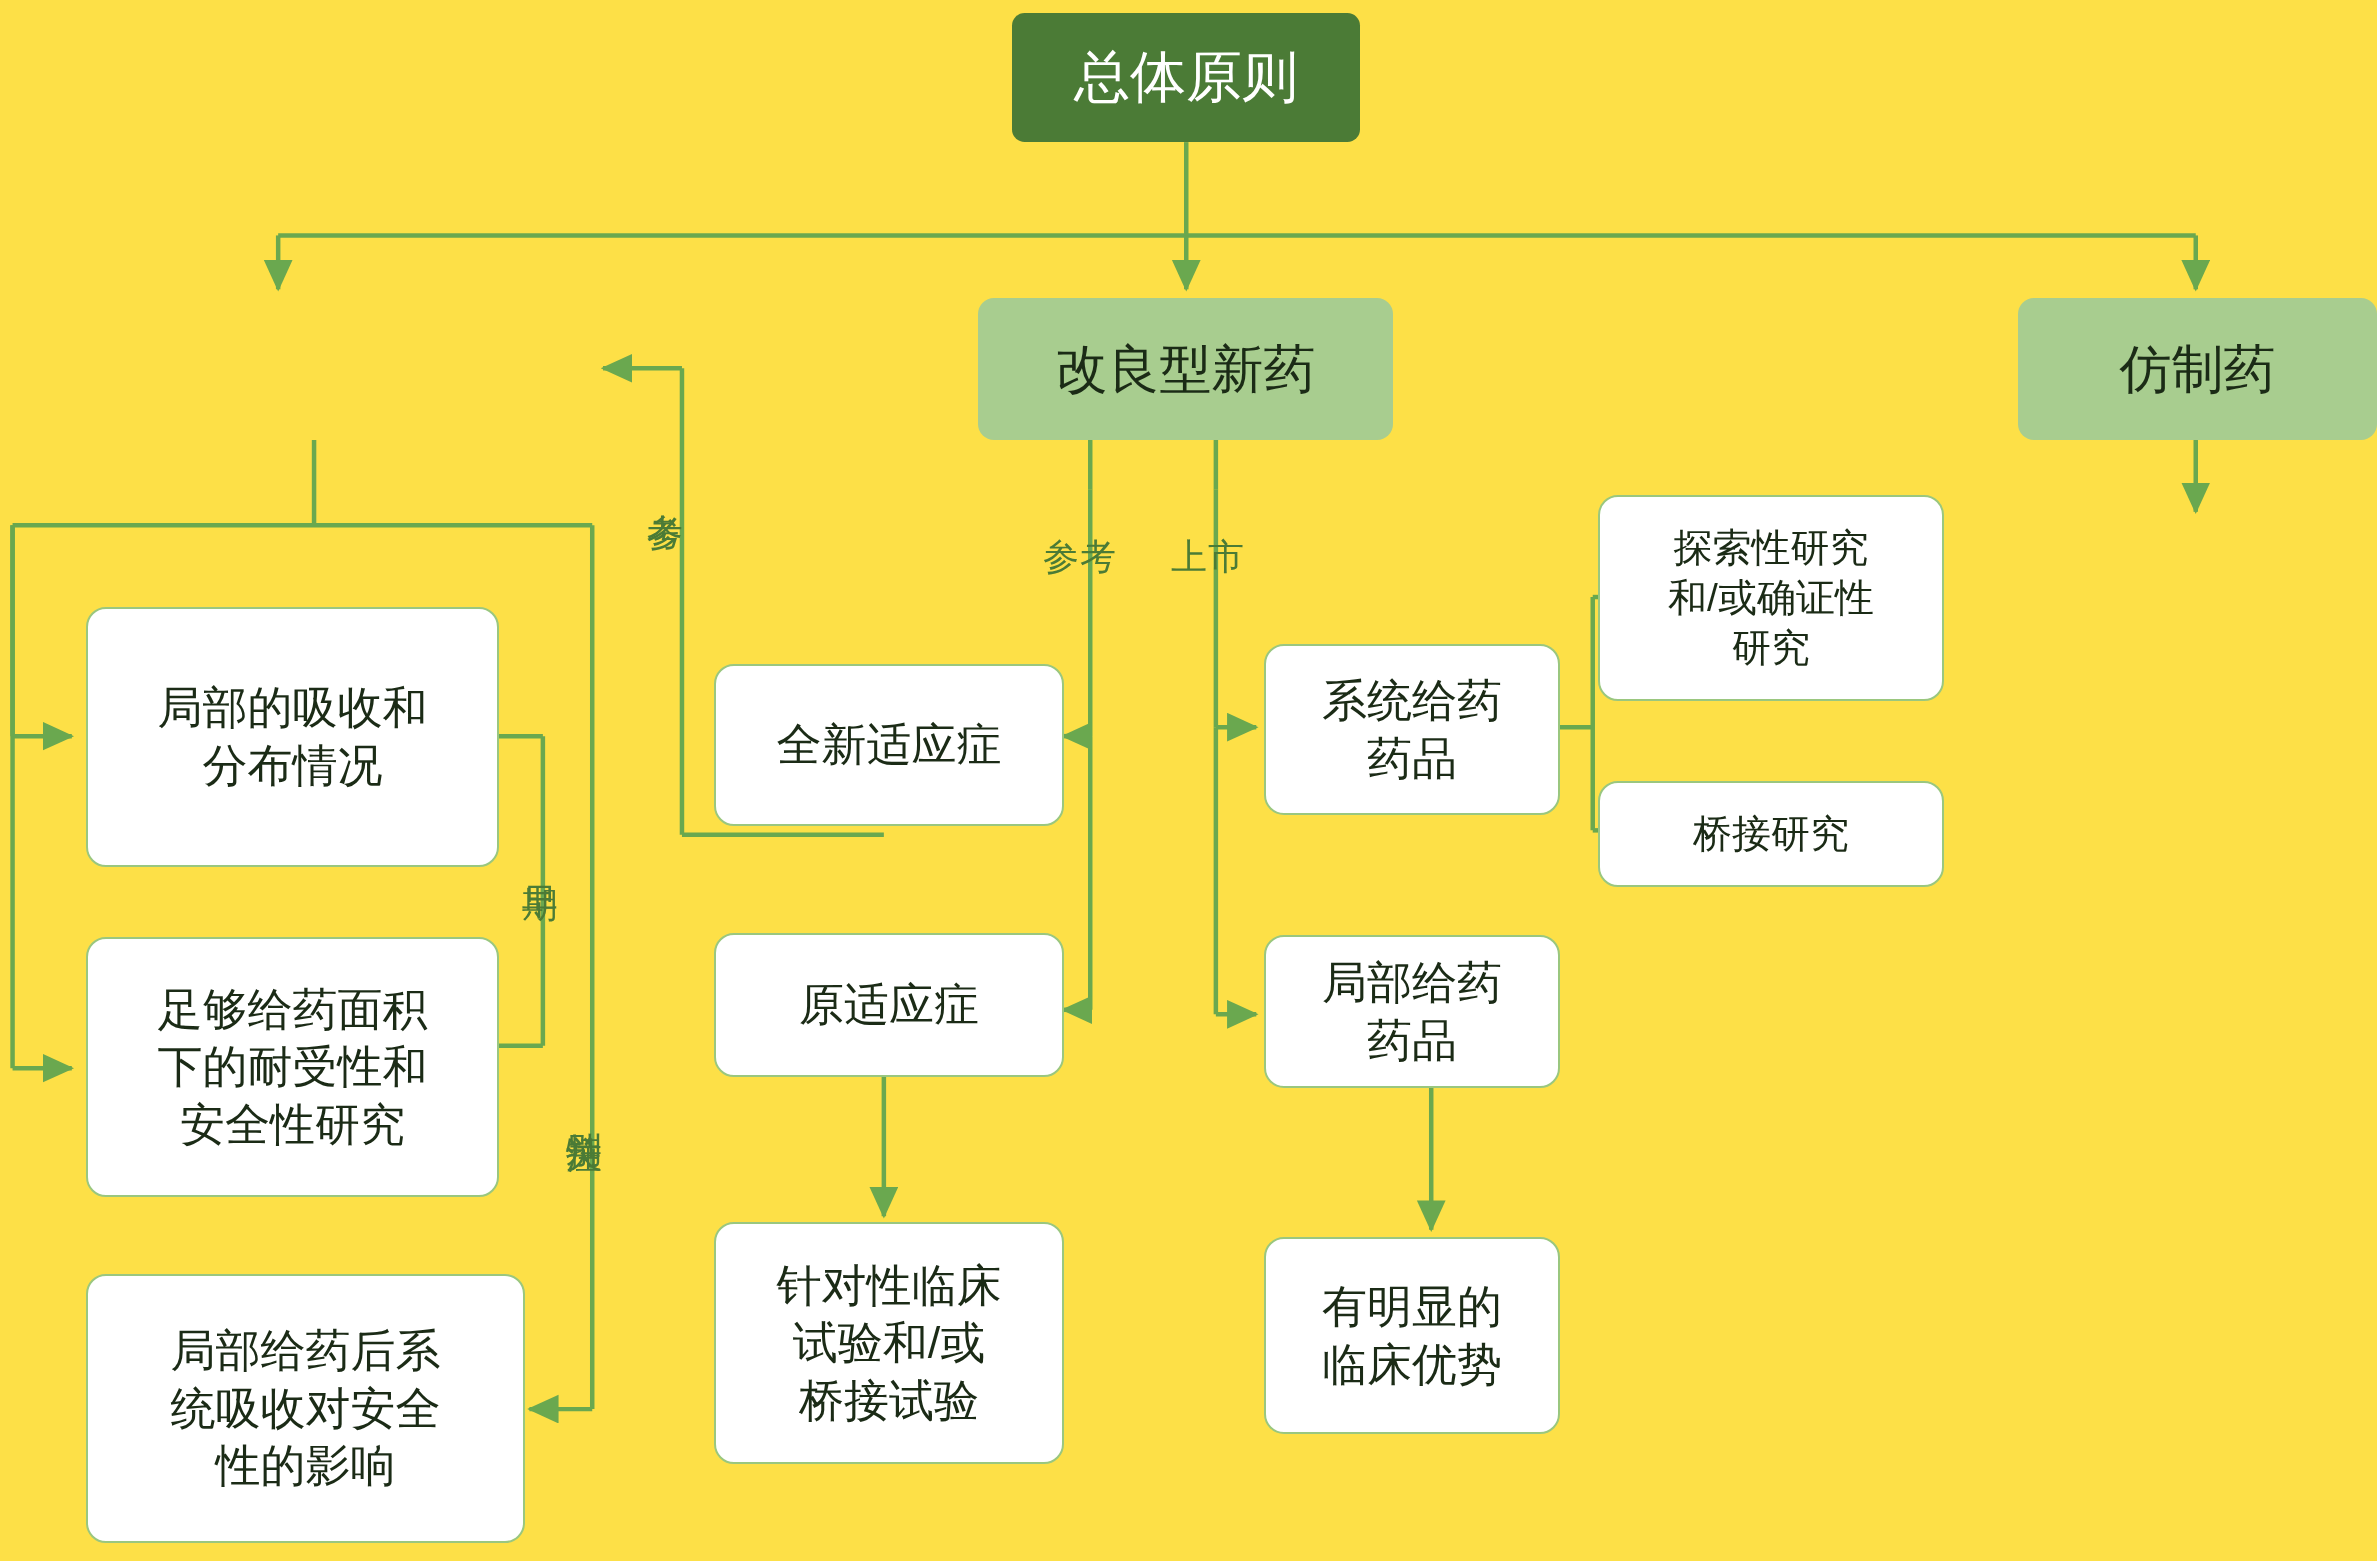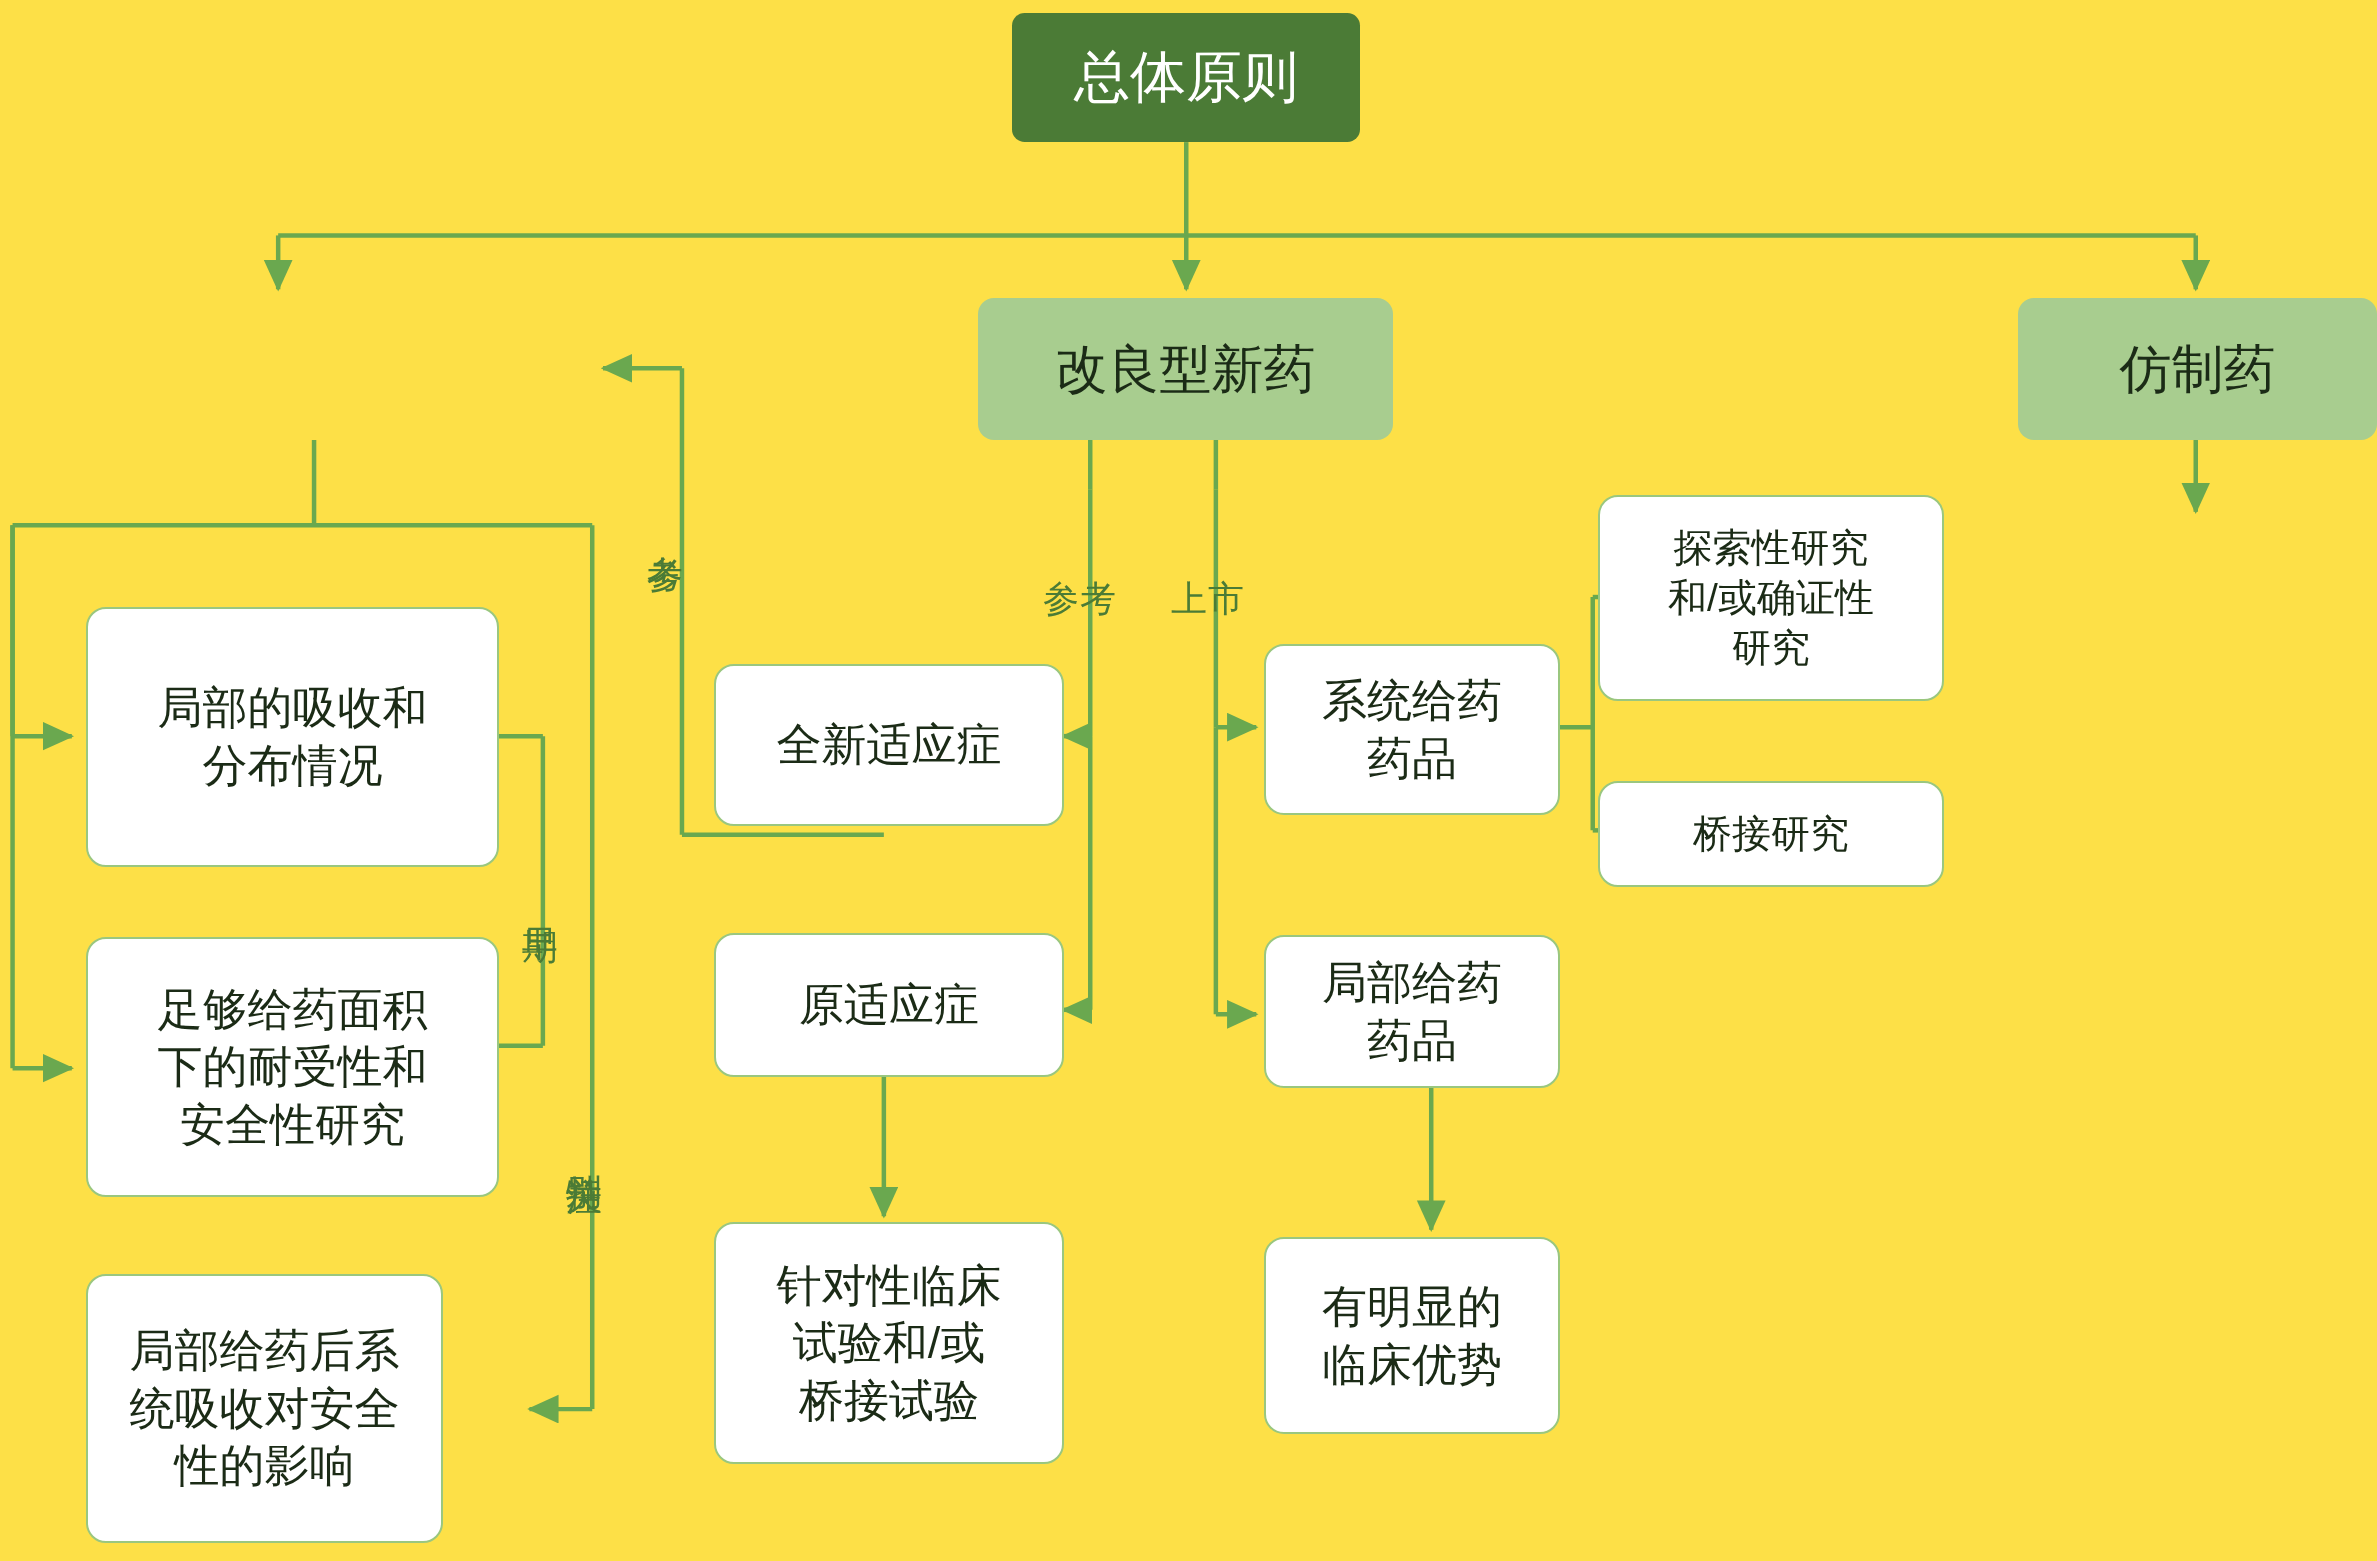--- a/index.html
+++ b/index.html
@@ -64,21 +64,20 @@
     border-radius: 30.5px;
     font-size: 45px;
     padding: 0 16px;
   }
   .edge-label {
     position: absolute;
     color: #4b7b36;
     font-size: 36px;
     line-height: 1.05;
     letter-spacing: 0.9px;
-    margin-top: 42px;
   }
   .edge-label.vertical {
     writing-mode: vertical-rl;
     text-orientation: upright;
   }
 </style>
 </head>
 <body>
 
 <div id="canvas">
@@ -147,21 +146,21 @@
 
   <div class="node node-cat" style="left:2018px; top:298px; width:359px; height:142px;">仿制药</div>
 
   <div class="node node-box" style="left:86px; top:607px; width:413px; height:260px;">局部的吸收和
 分布情况</div>
 
   <div class="node node-box" style="left:86px; top:937px; width:413px; height:260px;">足够给药面积
 下的耐受性和
 安全性研究</div>
 
-  <div class="node node-box" style="left:86px; top:1274px; width:357px; height:269px;">局部给药后系
+  <div class="node node-box" style="left:86px; top:1274px; width:439px; height:269px;">局部给药后系
 统吸收对安全
 性的影响</div>
 
   <div class="node node-box" style="left:714px; top:664px; width:350px; height:162px;">全新适应症</div>
 
   <div class="node node-box" style="left:714px; top:933px; width:350px; height:144px;">原适应症</div>
 
   <div class="node node-box" style="left:714px; top:1222px; width:350px; height:242px;">针对性临床
 试验和/或
 桥接试验</div>

